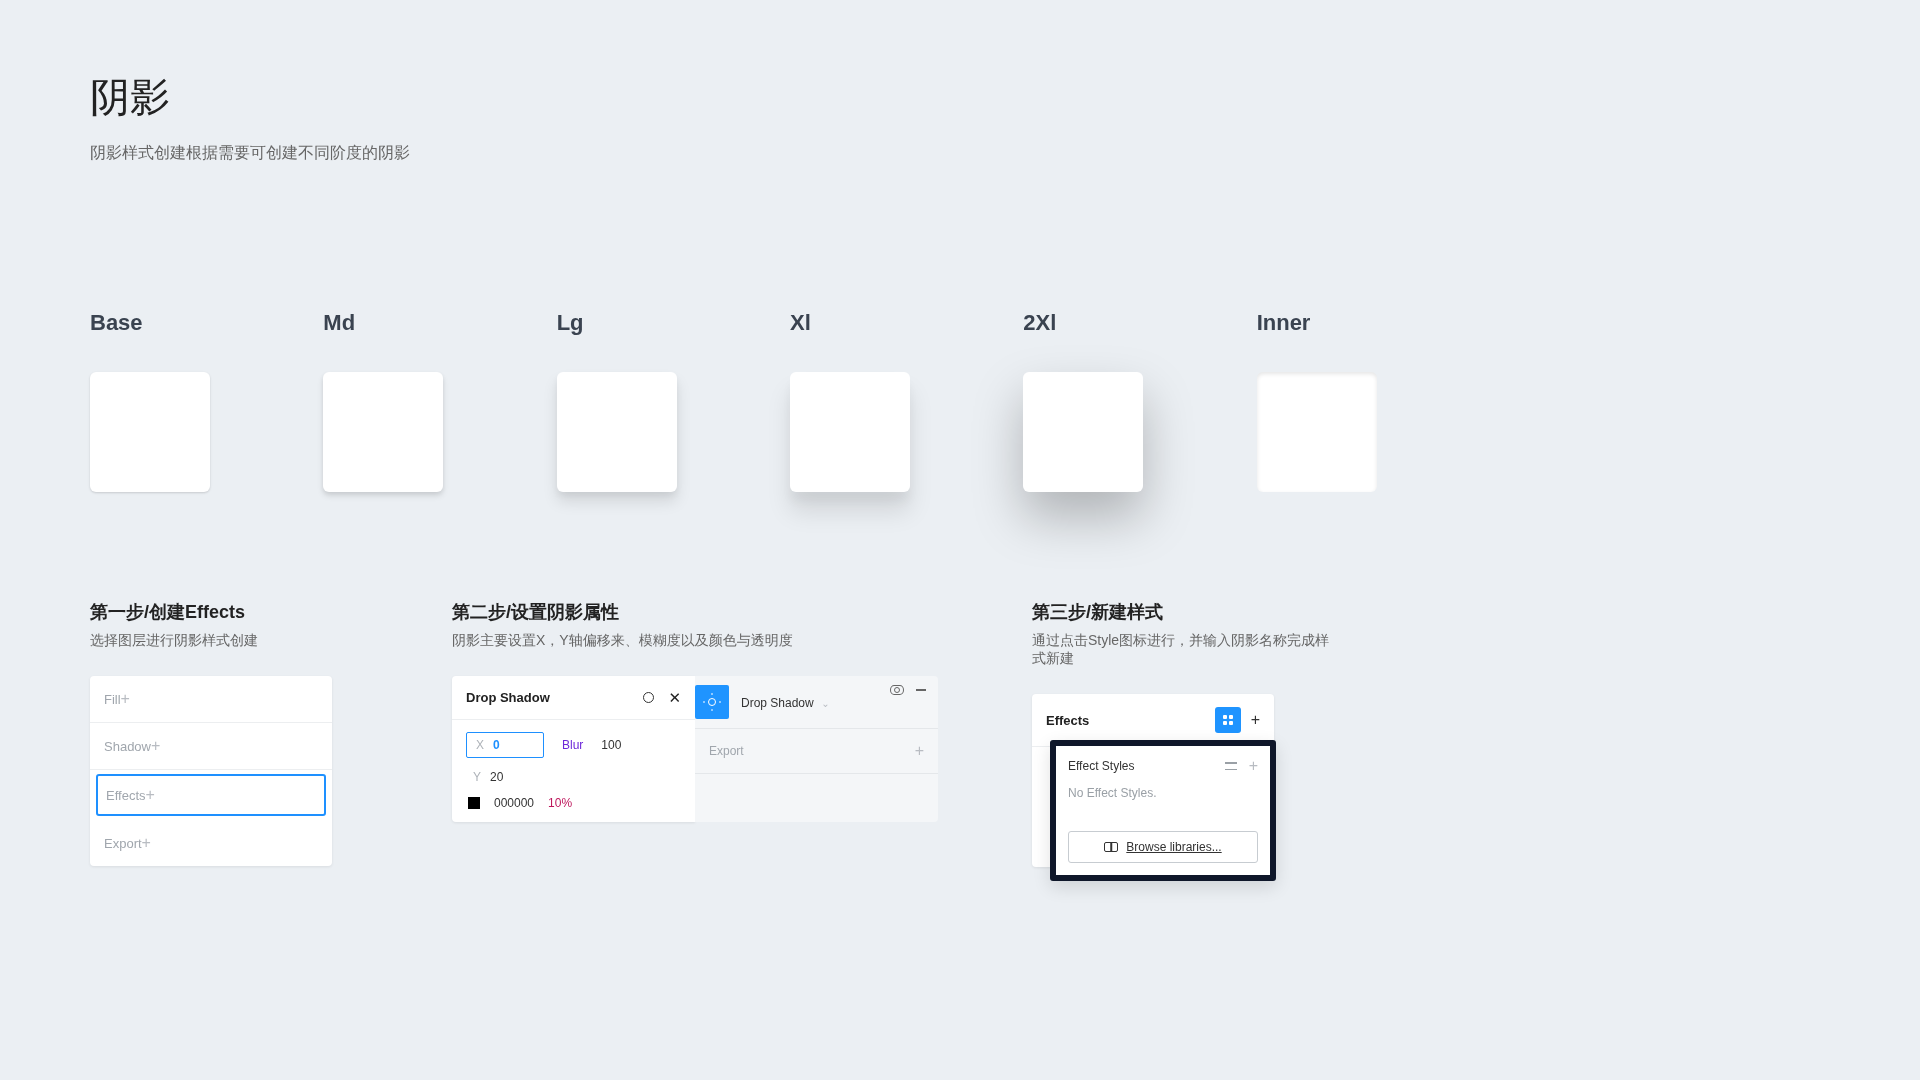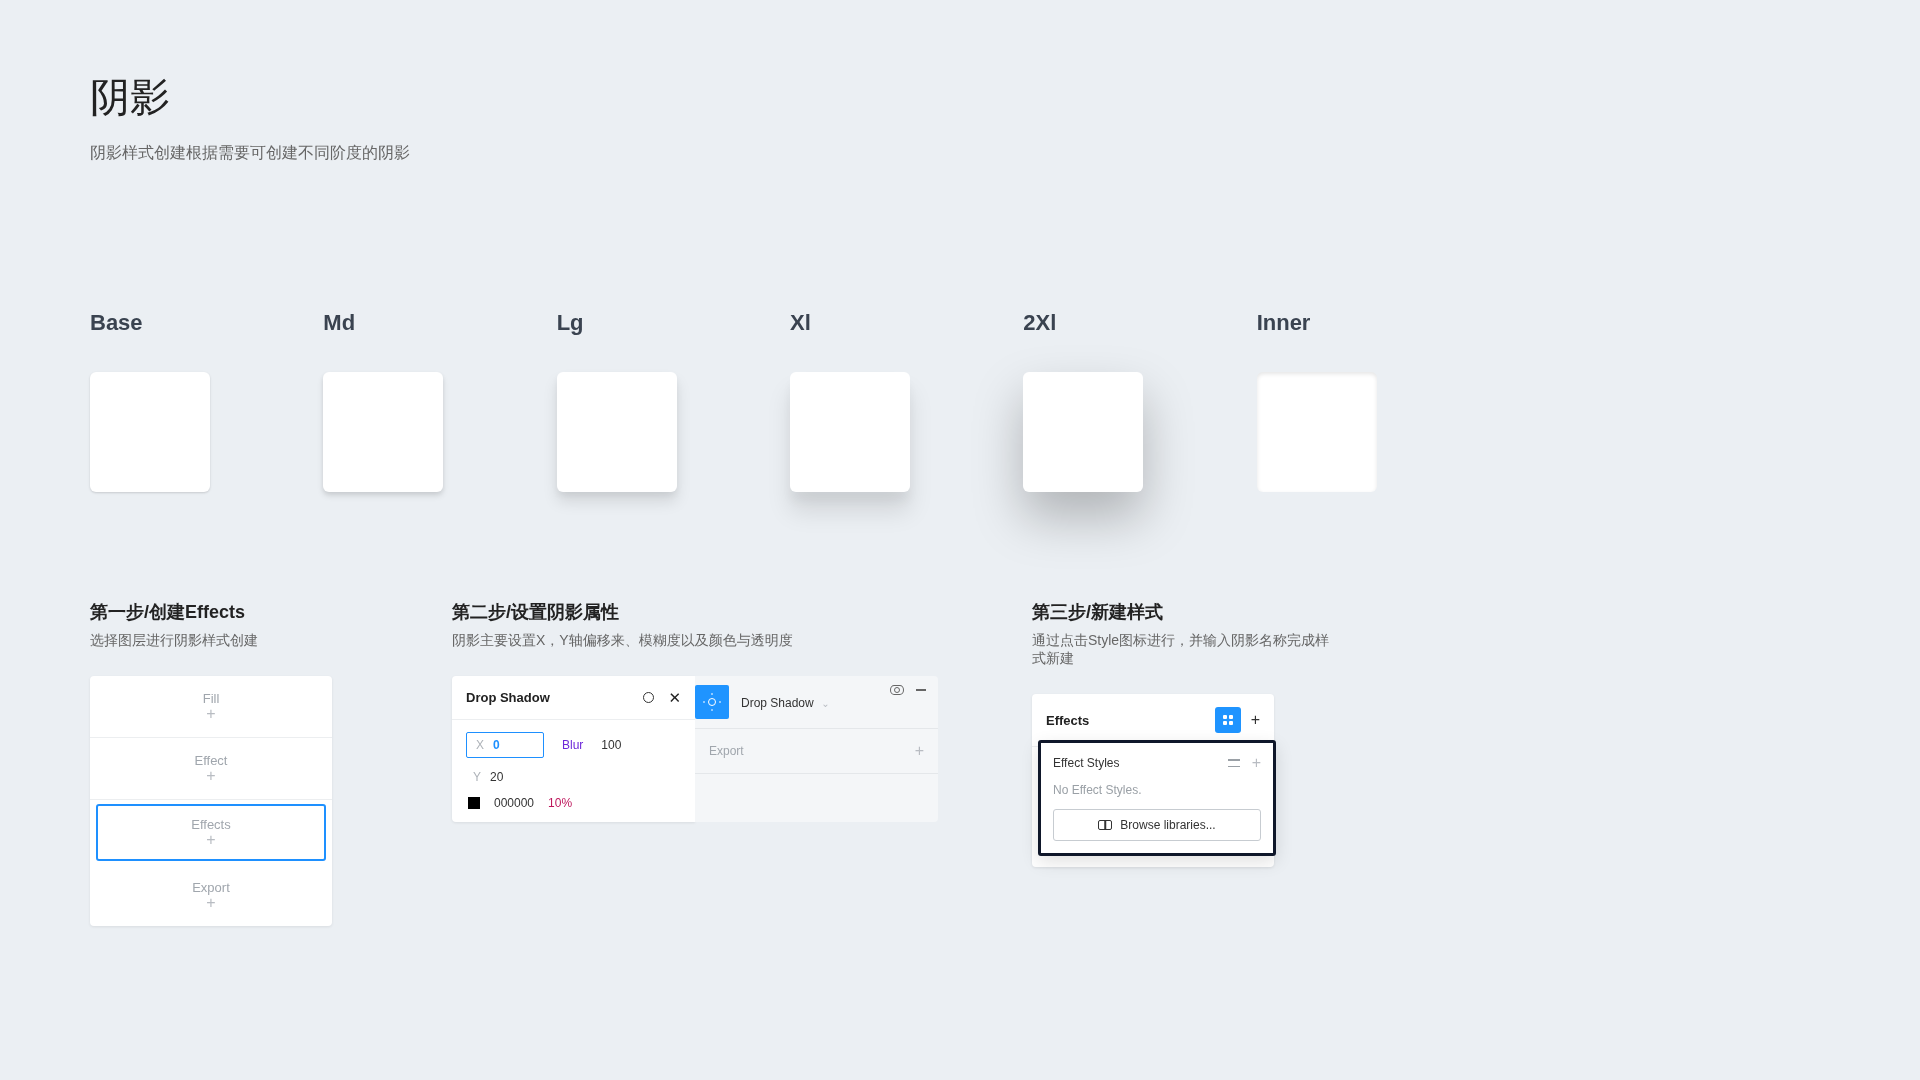--- a/index.html
+++ b/index.html
@@ -54,25 +54,24 @@
 
   
   .panel {
     margin-top: 26px;
     background:#fff;
     border-radius:4px;
     font-size:13px;
   }
   .panel.p1 { width: 242px; box-shadow: 0 1px 3px rgba(0,0,0,0.08); }
   .p1-row {
-    display:flex; align-items:center; justify-content:center;
+    display:flex; align-items:center; justify-content:flex-start;
     padding: 15px 14px;
     color:#a0a6ad;
     border-bottom:1px solid #eceef0;
-    flex-direction:column;
   }
   .p1-row:last-child { border-bottom:none; }
   .p1-row.active {
     border:2px solid #1e90ff;
     border-radius:3px;
     margin: 4px 6px;
     padding: 11px 8px;
     color:#a0a6ad;
   }
   .plus { color:#b8bcc2; font-size:16px; font-weight:300; line-height:1; }
@@ -152,35 +151,35 @@
   }
   .p3-head-title { font-weight:600; color:#222; }
   .p3-head-right { display:flex; gap:10px; align-items:center;}
   .grid-toggle {
     width:26px; height:26px; background:#1f94ff; border-radius:3px;
     display:flex; align-items:center; justify-content:center;
   }
   .grid-dots { width:10px; height:10px; display:grid; grid-template-columns:1fr 1fr; grid-template-rows:1fr 1fr; gap:2px;}
   .grid-dots span{ background:#fff; border-radius:1px;}
   .p3-drop {
-    position:absolute; top:46px; left:6px; right:-2px;
-    background:#fff; border:3px solid #0f172a; border-radius:3px;
+    position:absolute; top:46px; left:18px; right:-2px;
+    background:#fff; border:6px solid #0f172a; border-radius:3px;
     box-shadow:0 6px 18px rgba(0,0,0,0.12);
     padding:12px;
   }
   .p3-drop-head{ display:flex; justify-content:space-between; align-items:center; font-size:12px; color:#333;}
   .p3-drop-head .icons{ display:flex; gap:12px; color:#9aa0a6; align-items:center;}
   .sliders { width:12px; height:12px; position:relative;}
   .sliders::before,.sliders::after{content:"";position:absolute;left:0;right:0;height:1.5px;background:#9aa0a6;}
   .sliders::before{top:2px;} .sliders::after{bottom:2px;}
   .p3-empty { font-size:12px; color:#9aa0a6; margin-top:12px;}
   .p3-btn {
-    margin-top:12px; border:1px solid #c7ccd1; border-radius:3px;
+    margin-top:31px; border:1px solid #c7ccd1; border-radius:3px;
     padding:8px 10px; font-size:12px; color:#333;
-    display:flex; align-items:center; justify-content:center; gap:8px;
+    display:flex; align-items:center; justify-content:center; gap:8px;text-decoration:underline;
   }
   .book { width:14px; height:10px; border:1.5px solid #333; border-radius:2px; position:relative;}
   .book::after{content:"";position:absolute;left:50%;top:-1px;bottom:-1px;width:1.5px;background:#333;transform:translateX(-50%);}
   .p3-spaceholder{ height:100px; }
 </style>
 </head>
 <body>
 
 <div class="canvas">
 
@@ -218,21 +217,21 @@
 
     <div class="step step1">
       <div class="step-title">第一步/创建Effects</div>
       <div class="step-sub">选择图层进行阴影样式创建</div>
       <div class="panel p1">
         <div class="p1-row">
           <span>Fill</span>
           <span class="plus">+</span>
         </div>
         <div class="p1-row">
-          <span>Effect</span>
+          <span>Shadow</span>
           <span class="plus">+</span>
         </div>
         <div class="p1-row active">
           <span>Effects</span>
           <span class="plus">+</span>
         </div>
         <div class="p1-row">
           <span>Export</span>
           <span class="plus">+</span>
         </div>

